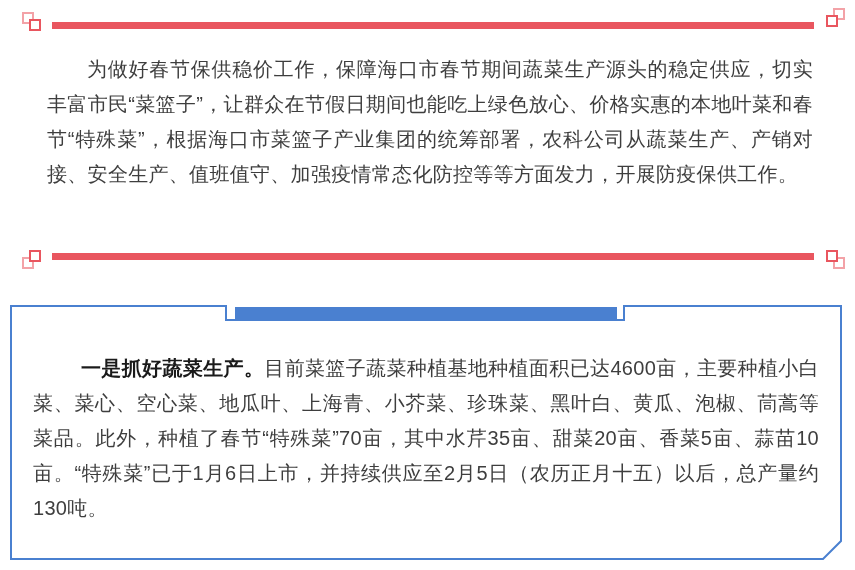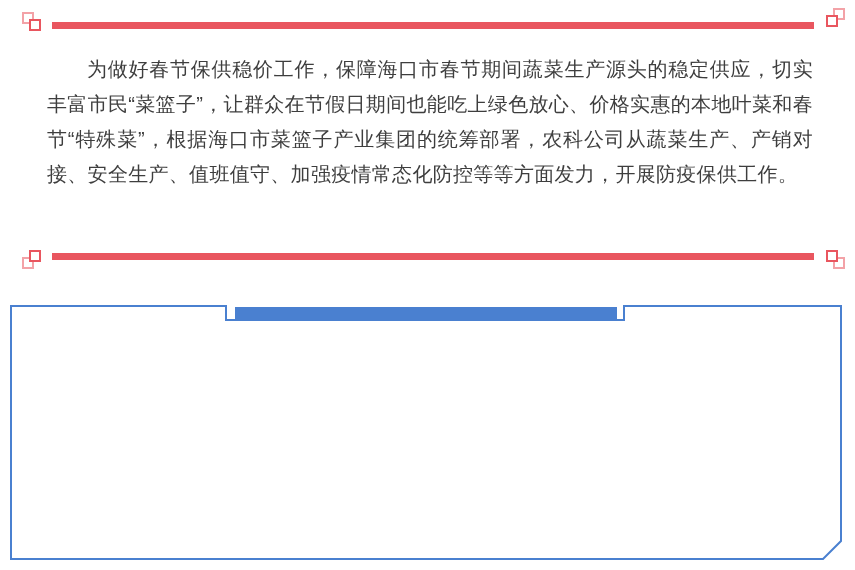--- a/index.html
+++ b/index.html
@@ -84,15 +84,16 @@
       <span class="sq light" style="left:7px;top:7px;"></span>
       <span class="sq" style="left:0;top:0;"></span>
     </div>
   </div>
 
   <div class="highlight-box">
     <svg class="box-svg" viewBox="0 0 832 255" preserveAspectRatio="none" aria-hidden="true">
       <path d="M1 1 H216 V15 H614 V1 H831 V236 L813 254 H1 Z"></path>
       <rect x="225" y="2" width="382" height="12"></rect>
     </svg>
+    <p class="para box-para"><b class="lead">一是抓好蔬菜生产。</b><span>目前菜篮子蔬菜种植基地种植面积已达4600亩，主要种植小白菜、菜心、空心菜、地瓜叶、上海青、小芥菜、珍珠菜、黑叶白、黄瓜、泡椒、茼蒿等菜品。此外，种植了春节“特殊菜”70亩，其中水芹35亩、甜菜20亩、香菜5亩、蒜苗10亩。“特殊菜”已于1月6日上市，并持续供应至2月5日（农历正月十五）以后，总产量约130吨。</span></p>
   </div>
 
 </div>
 
 </body></html>

